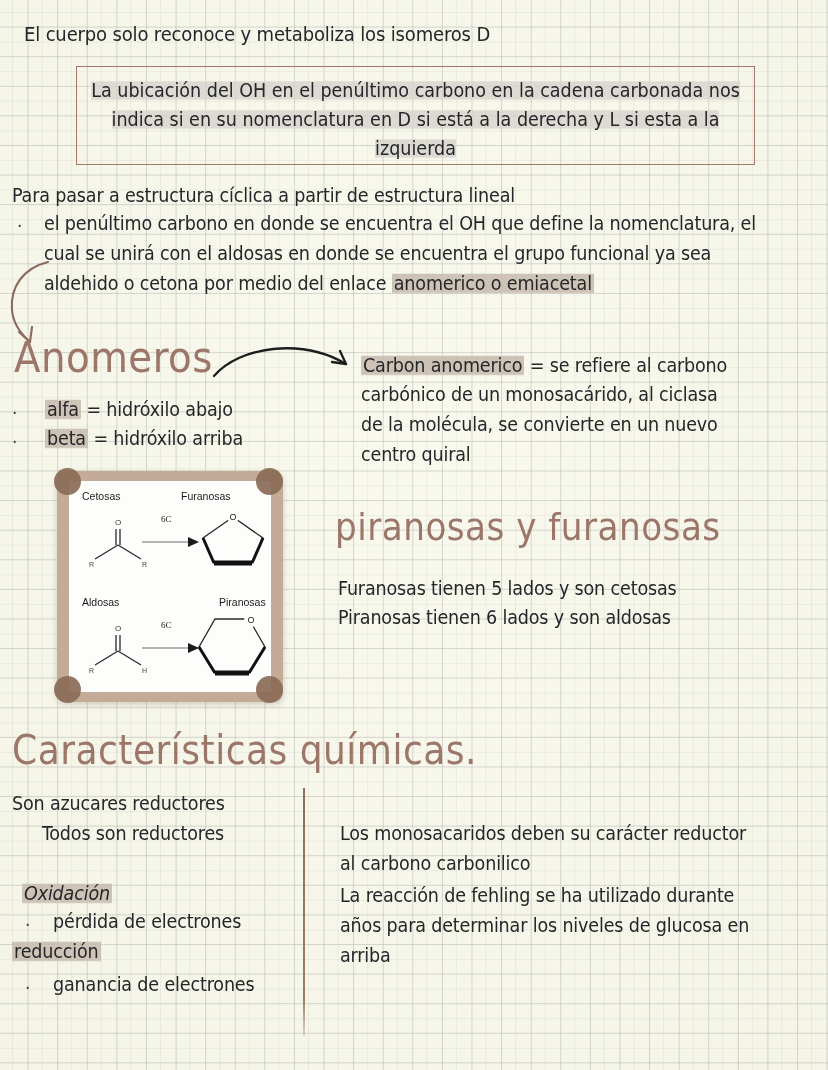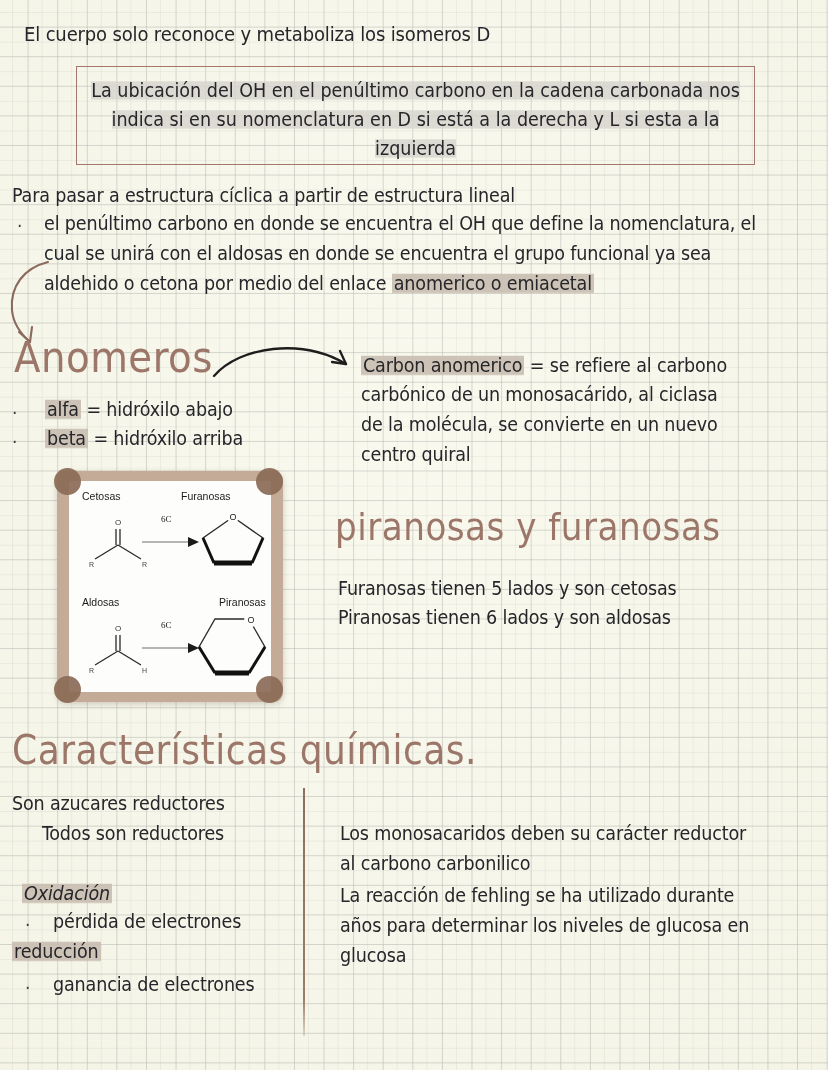--- a/index.html
+++ b/index.html
@@ -294,15 +294,15 @@
   <div class="hw" style="left:53px; top:908px;">pérdida de electrones</div>
 
   <div class="hw" style="left:12px; top:938px;text-align:center;"><span class="hl">reducción</span></div>
   <div class="bullet" style="left:25px; top:980px;">·</div>
   <div class="hw" style="left:53px; top:971px;">ganancia de electrones</div>
 
   <div class="hw" style="left:340px; top:820px;">Los monosacaridos deben su carácter reductor</div>
   <div class="hw" style="left:340px; top:850px;">al carbono carbonilico</div>
   <div class="hw" style="left:340px; top:882px;">La reacción de fehling se ha utilizado durante</div>
   <div class="hw" style="left:340px; top:912px;">años para determinar los niveles de glucosa en</div>
-  <div class="hw" style="left:340px; top:942px;">glucosa</div>
+  <div class="hw" style="left:340px; top:942px;">arriba</div>
 
 </div>
 
 </body></html>

